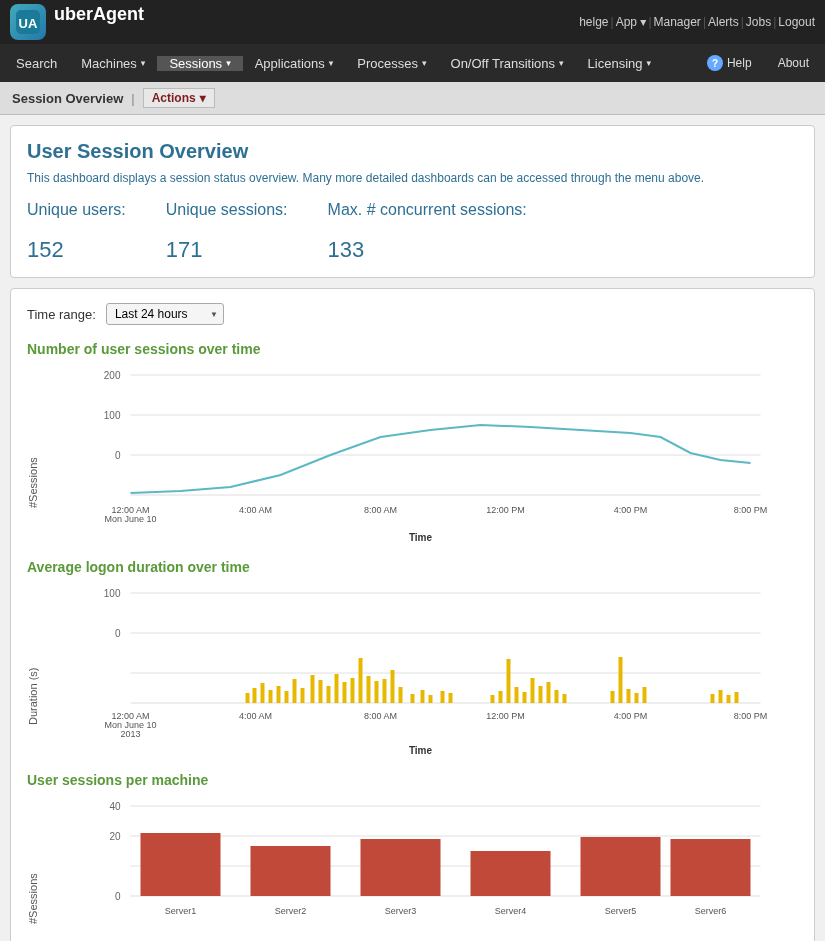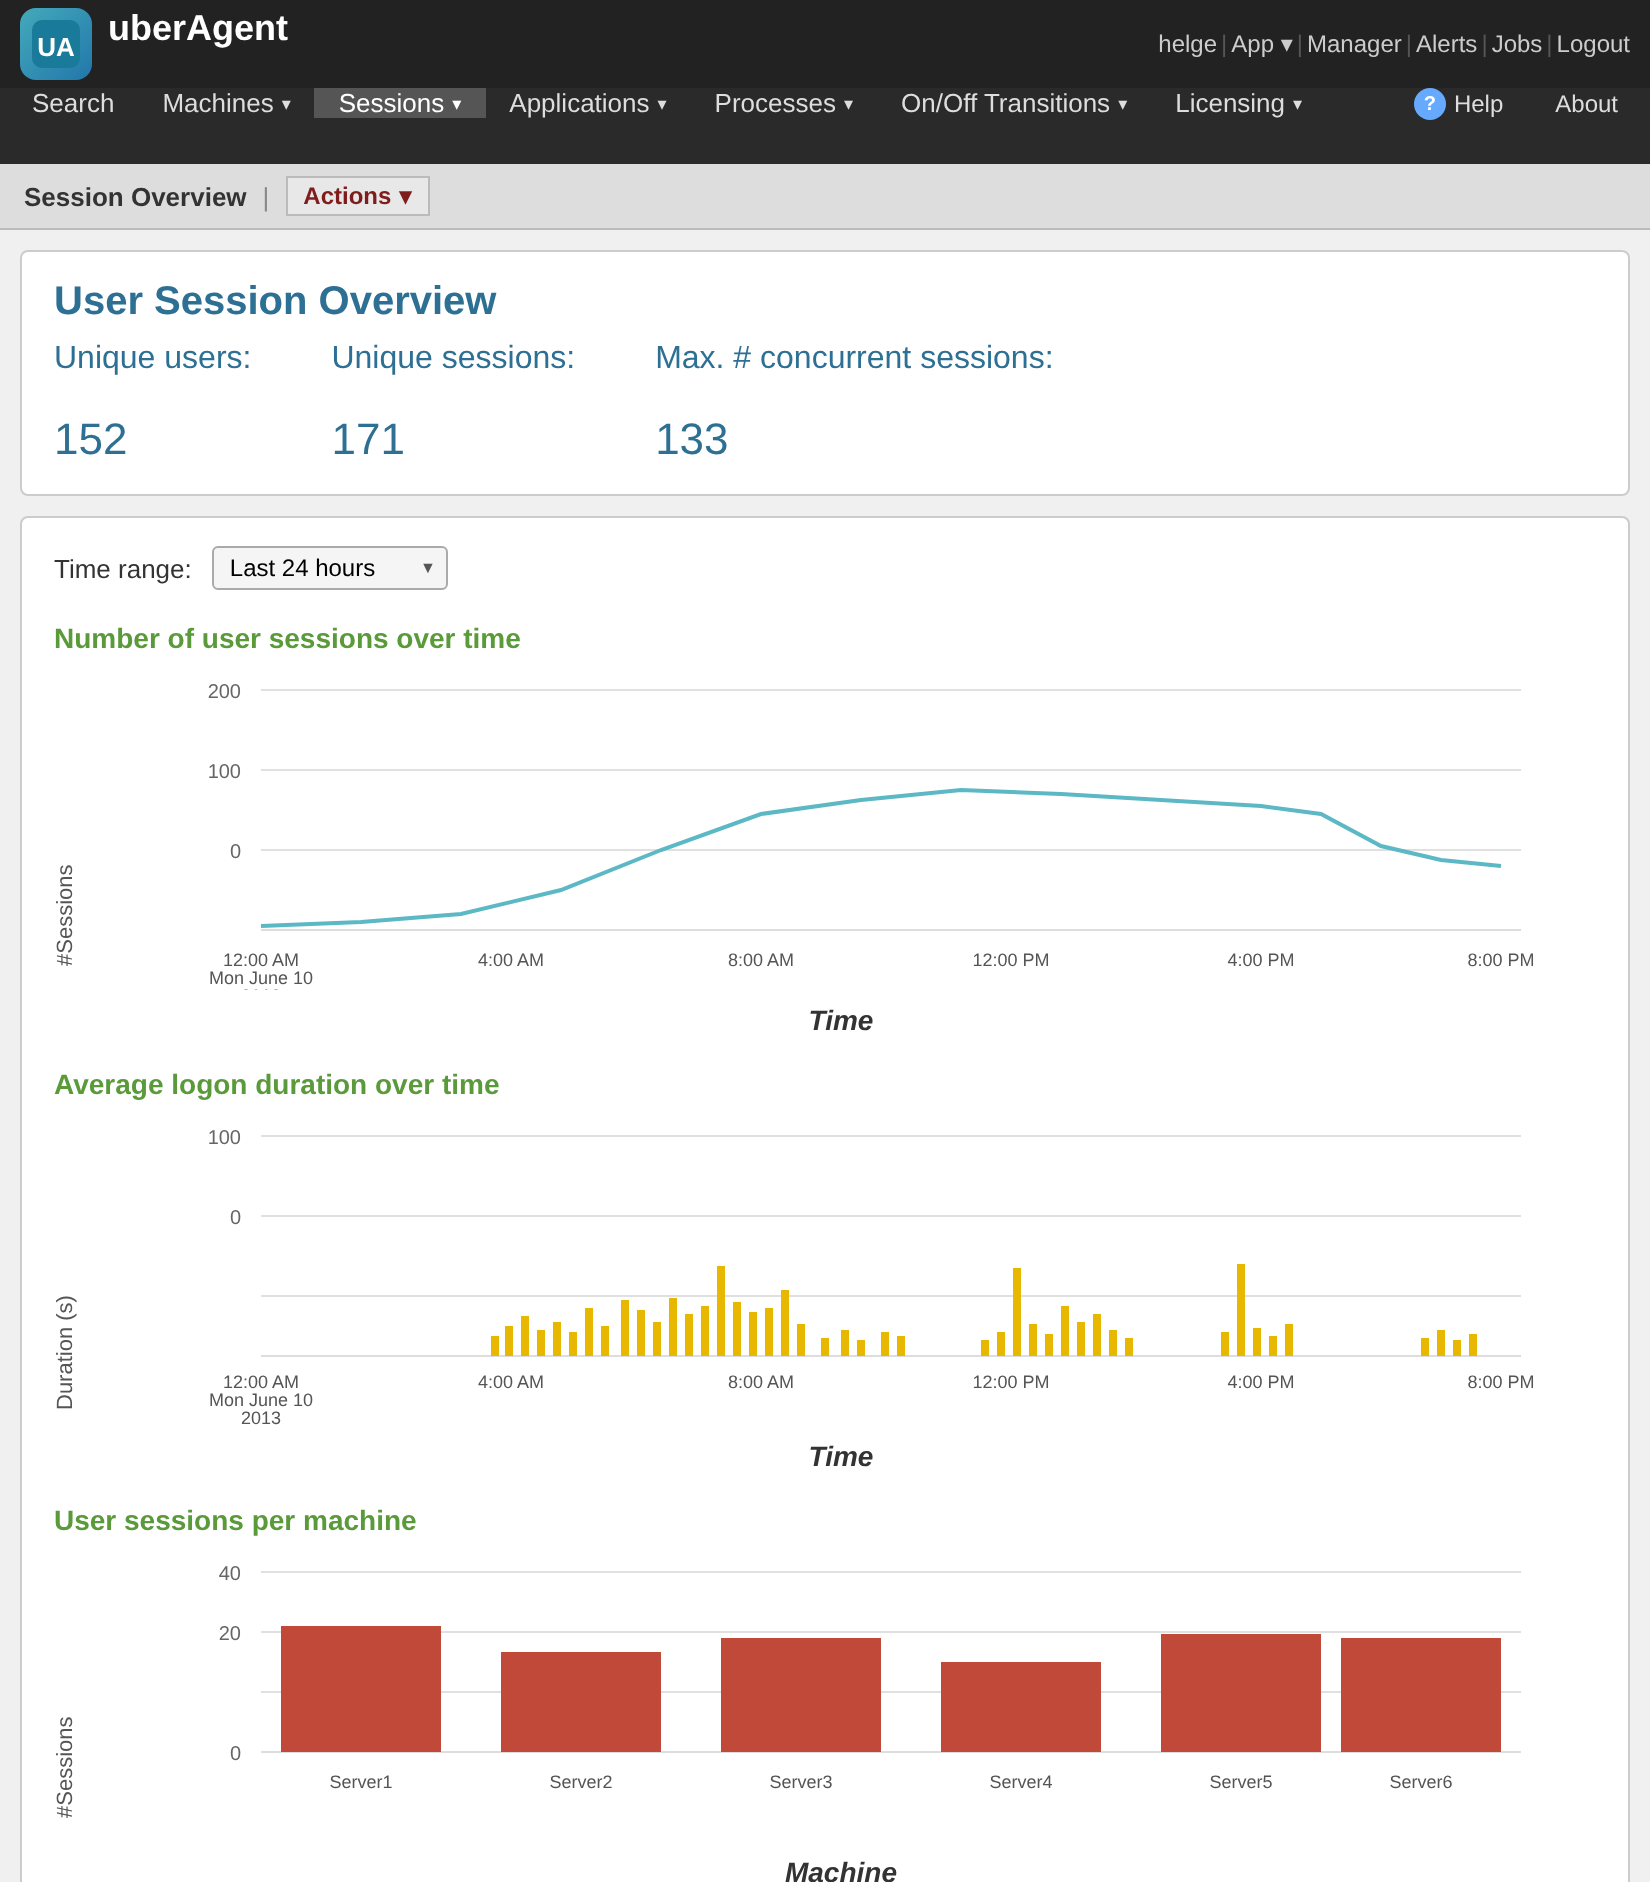--- a/index.html
+++ b/index.html
@@ -30,21 +30,21 @@
     .logo-text { color: white; font-size: 18px; font-weight: bold; }
     .top-nav { display: flex; gap: 2px; align-items: center; font-size: 12px; color: #aaa; }
     .top-nav span { color: #ccc; }
     .top-nav a { color: #ccc; text-decoration: none; }
     .top-nav .sep { color: #555; }
 
     
     .nav-bar {
       background: #2a2a2a;
       display: flex;
-      align-items: flex-start;
+      align-items: center;
       height: 38px;
       padding: 0 4px;
     }
     .nav-item {
       color: #ddd;
       padding: 0 12px;
       display: flex; align-items: center;
       cursor: pointer;
       font-size: 13px;
       gap: 4px;
@@ -140,21 +140,21 @@
     .y-axis-label {
       writing-mode: vertical-rl;
       transform: rotate(180deg);
       font-size: 11px;
       color: #555;
       text-align: center;
       margin-right: 4px;
       height: 120px;
     }
     .chart-inner { flex: 1; position: relative; }
-    .x-axis-label { text-align: center; font-size: 14px; font-weight: bold; color: #333; margin-top: 4px; font-style: italic; }
+    .x-axis-label { text-align: center; font-size: 10px; font-weight: bold; color: #333; margin-top: 4px; }
 
     svg text { font-family: Arial, sans-serif; }
   </style>
 </head>
 <body>
 
 <div class="top-bar">
   <div class="logo">
     <div class="logo-icon">
       <svg width="28" height="28" viewBox="0 0 28 28">
@@ -202,20 +202,21 @@
   <button class="actions-btn">
     <span>Actions</span>
     <span>▾</span>
   </button>
 </div>
 
 <div class="main">
 
   <div class="card">
     <h2 class="page-title">User Session Overview</h2>
+    <p class="page-desc">This dashboard displays a session status overview. Many more detailed dashboards can be accessed through the menu above.</p>
     <div class="stats-row">
       <div class="stat-item">
         <div class="stat-label">Unique users:</div>
         <div class="stat-value">152</div>
       </div>
       <div class="stat-item">
         <div class="stat-label">Unique sessions:</div>
         <div class="stat-value">171</div>
       </div>
       <div class="stat-item">

